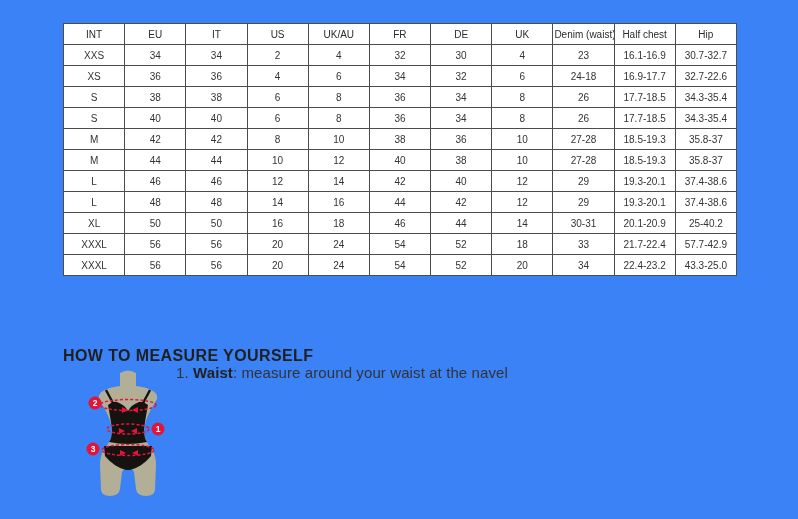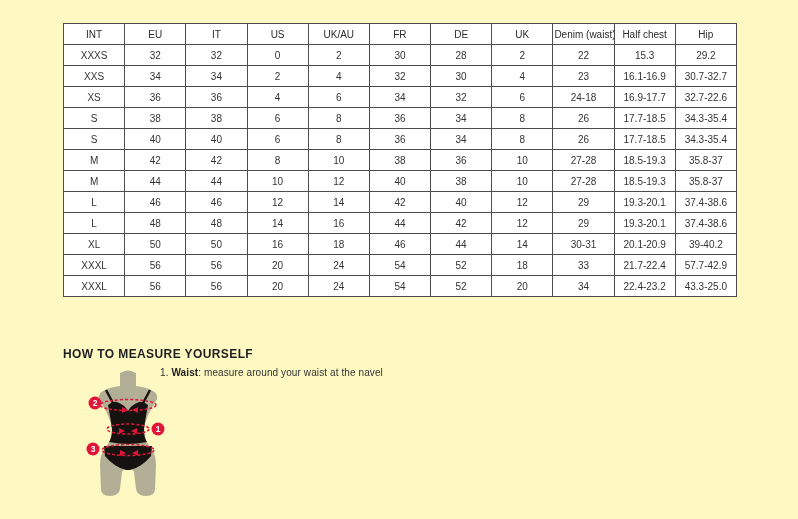--- a/index.html
+++ b/index.html
@@ -1,19 +1,19 @@
 <!DOCTYPE html>
 <html><head>
 <meta charset="utf-8">
 <style>
   * { margin:0; padding:0; box-sizing:border-box; }
   html,body { width:798px; height:519px; background:#ffffff; overflow:hidden; }
   body { font-family:"Liberation Sans", sans-serif; position:relative; }
 
-  .page { position:relative; width:798px; height:519px; background:#fef9c3; }
+  .page { position:relative; width:798px; height:519px; background:#3b82f6; }
 
   
   .size-table {
     position:absolute; left:63px; top:23px; width:674px;
     border-collapse:collapse; table-layout:fixed;
   }
   .size-table th, .size-table td {
     border:1px solid #4c4c4c;
     height:21px;
     font-size:10px;
@@ -24,28 +24,28 @@
     padding:0 1px;
     white-space:nowrap;
     overflow:hidden;
     background:#ffffff;
   }
   .size-table th { color:#2b2b2b; }
 
   
   .measure-heading {
     position:absolute; left:63px; top:347px;
-    font-size:12px; font-weight:700; letter-spacing:0.4px;
+    font-size:16px; font-weight:700; letter-spacing:0.4px;
     color:#1f1f1f;
   }
   .figure-wrap { position:absolute; left:84px; top:369px; width:112px; height:132px; }
   .measure-steps {
-    position:absolute; left:160px; top:365px;
+    position:absolute; left:176px; top:365px;
     list-style:none;
-    font-size:10px; color:#333333; line-height:16.5px;
+    font-size:15px; color:#333333; line-height:16.5px;
     letter-spacing:0.1px;
   }
   .measure-steps b { color:#222222; }
 </style>
 </head>
 <body>
 
 <div class="page">
 
   <table class="size-table">
@@ -59,33 +59,20 @@
           <th>FR</th>
           <th>DE</th>
           <th>UK</th>
           <th>Denim (waist)</th>
           <th>Half chest</th>
           <th>Hip</th>
         </tr>
     </thead>
     <tbody id="size-table-body">
         <tr>
-          <td>XXXS</td>
-          <td>32</td>
-          <td>32</td>
-          <td>0</td>
-          <td>2</td>
-          <td>30</td>
-          <td>28</td>
-          <td>2</td>
-          <td>22</td>
-          <td>15.3</td>
-          <td>29.2</td>
-        </tr>
-        <tr>
           <td>XXS</td>
           <td>34</td>
           <td>34</td>
           <td>2</td>
           <td>4</td>
           <td>32</td>
           <td>30</td>
           <td>4</td>
           <td>23</td>
           <td>16.1-16.9</td>
@@ -186,21 +173,21 @@
           <td>XL</td>
           <td>50</td>
           <td>50</td>
           <td>16</td>
           <td>18</td>
           <td>46</td>
           <td>44</td>
           <td>14</td>
           <td>30-31</td>
           <td>20.1-20.9</td>
-          <td>39-40.2</td>
+          <td>25-40.2</td>
         </tr>
         <tr>
           <td>XXXL</td>
           <td>56</td>
           <td>56</td>
           <td>20</td>
           <td>24</td>
           <td>54</td>
           <td>52</td>
           <td>18</td>

